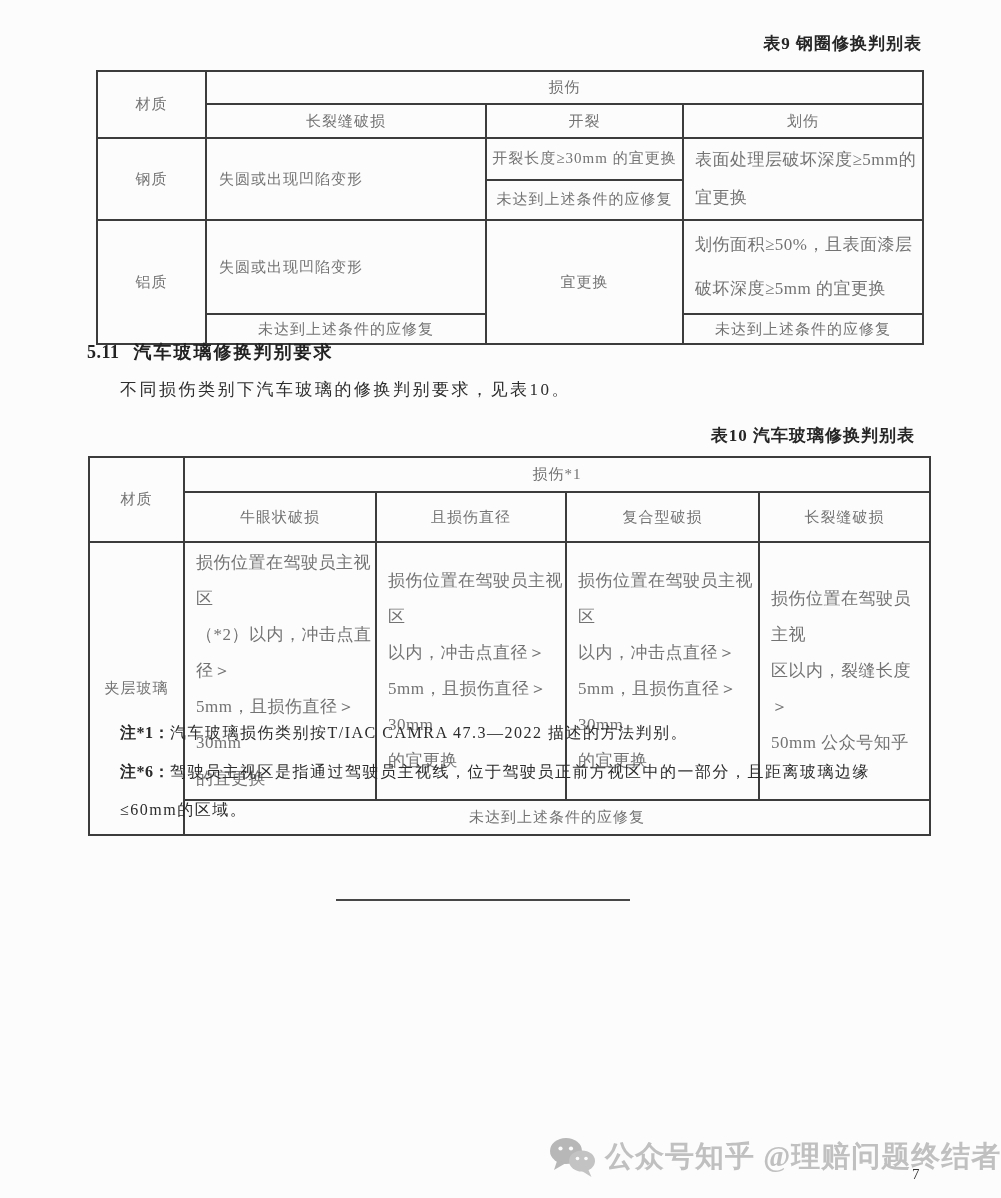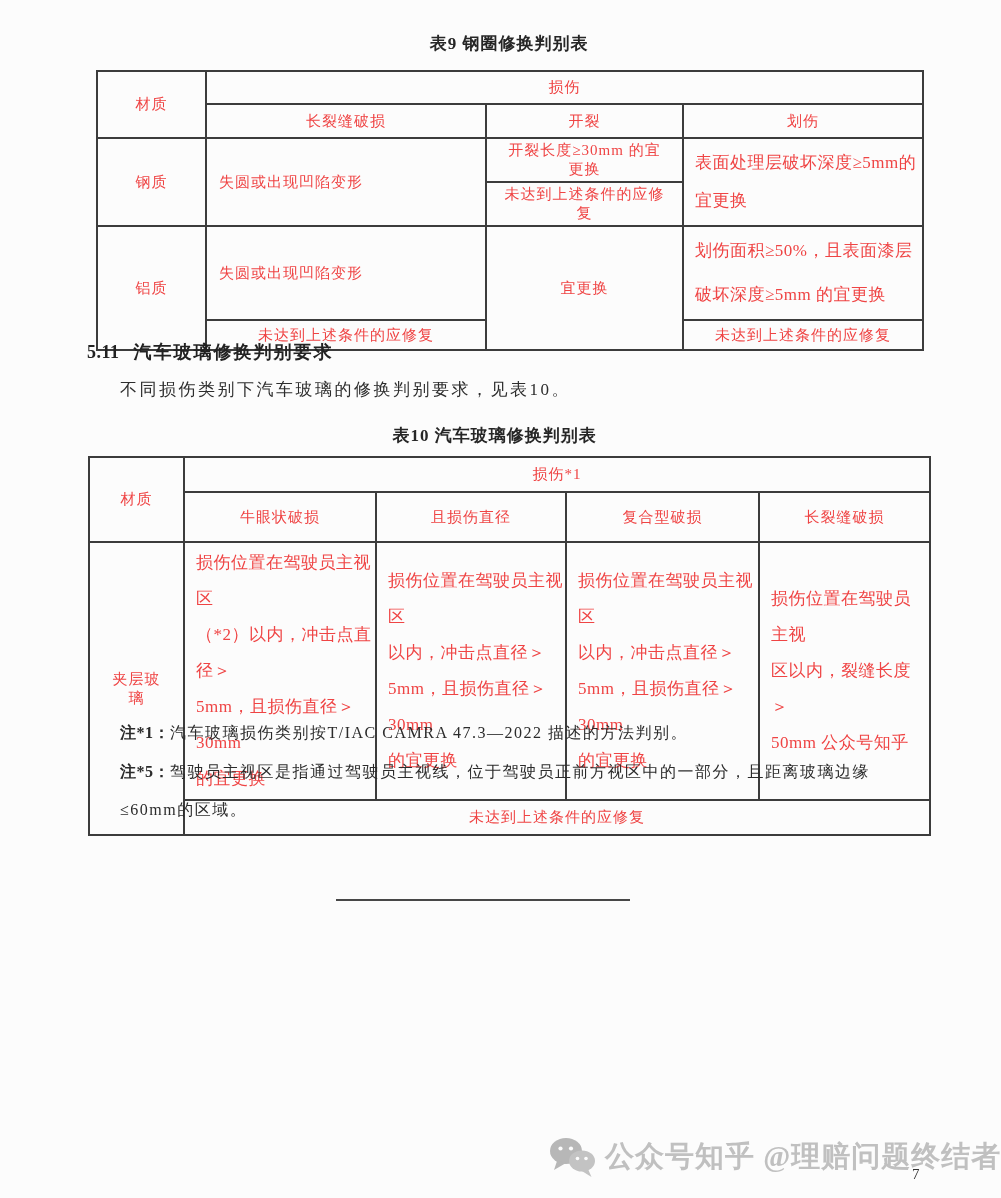--- a/index.html
+++ b/index.html
@@ -7,39 +7,39 @@
     position:relative;
     width:1001px;height:1198px;
     margin:0 auto;
     background:#fcfcfc;
     font-family:"Liberation Serif","DejaVu Serif",serif;
     color:#2d2d2d;
     overflow:hidden;
   }
   .caption{
     position:absolute;
-    text-align:center;
+    text-align:right;
     font-weight:bold;
     font-size:17px;
     letter-spacing:1px;
     color:#262626;
   }
   table{
     position:absolute;
     border-collapse:collapse;
     table-layout:fixed;
   }
   td{
     border:2px solid #3c3c3c;
     font-size:15px;
     text-align:center;
     vertical-align:middle;
     letter-spacing:1px;
-    padding:2px 16px;
-    color:#ef4444;
+    padding:2px 0;
+    color:#737373;
   }
   td.left{
     text-align:left;
     padding-left:12px;
     padding-right:4px;
   }
   td.long{
     text-align:left;
     padding-left:11px;
     padding-right:2px;
@@ -192,21 +192,21 @@
 50mm 公众号知乎</td>
     </tr>
     <tr style="height:35px">
       <td colspan="4">未达到上述条件的应修复</td>
     </tr>
   </tbody>
     </table>
 
   <div class="notes">
     <p class="note"><span class="lbl">注*1：</span><span>汽车玻璃损伤类别按T/IAC CAMRA 47.3—2022 描述的方法判别。</span></p>
-    <p class="note"><span class="lbl">注*5：</span><span>驾驶员主视区是指通过驾驶员主视线，位于驾驶员正前方视区中的一部分，且距离玻璃边缘≤60mm的区域。</span></p>
+    <p class="note"><span class="lbl">注*6：</span><span>驾驶员主视区是指通过驾驶员主视线，位于驾驶员正前方视区中的一部分，且距离玻璃边缘≤60mm的区域。</span></p>
   </div>
 
   <div class="divider"></div>
 
   <div class="watermark">
     <span style="display:inline-block;line-height:0;">
       <svg width="48" height="42" viewBox="0 0 48 42">
         <ellipse cx="18" cy="15" rx="16" ry="13" fill="#b7b7b7"></ellipse>
         <polygon points="9,25 6,34 18,27" fill="#b7b7b7"></polygon>
         <circle cx="12.5" cy="12.5" r="2.1" fill="#fcfcfc"></circle>

